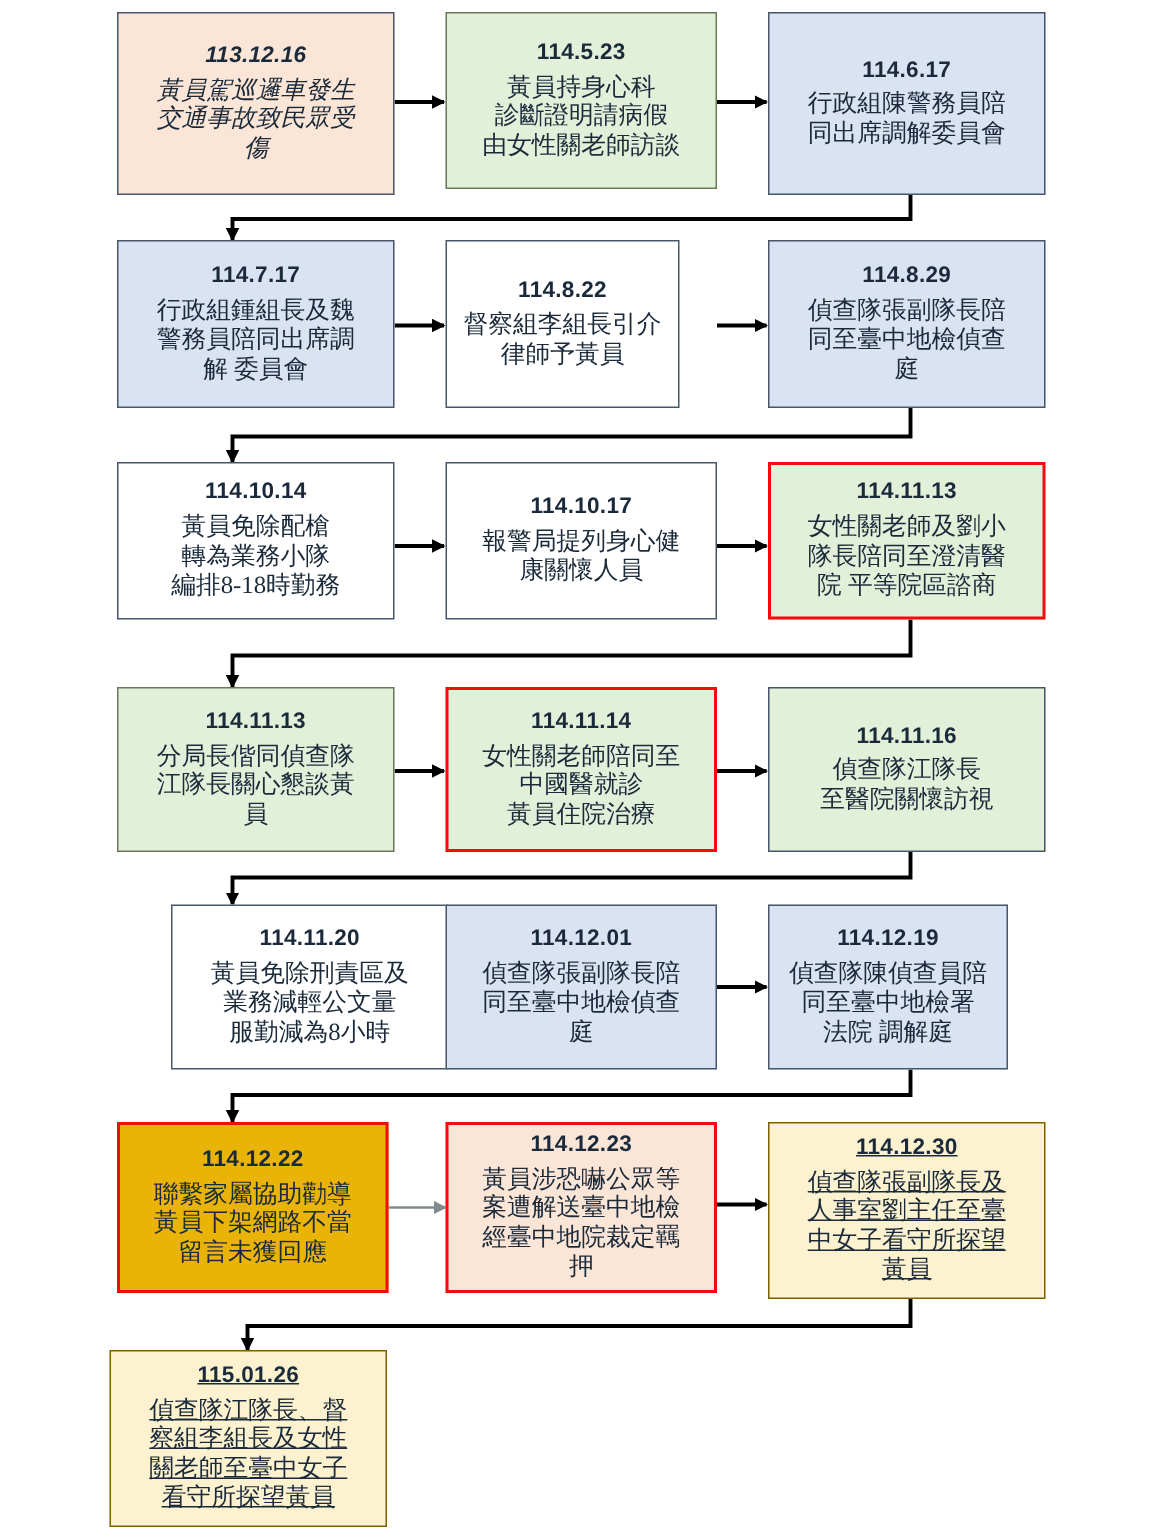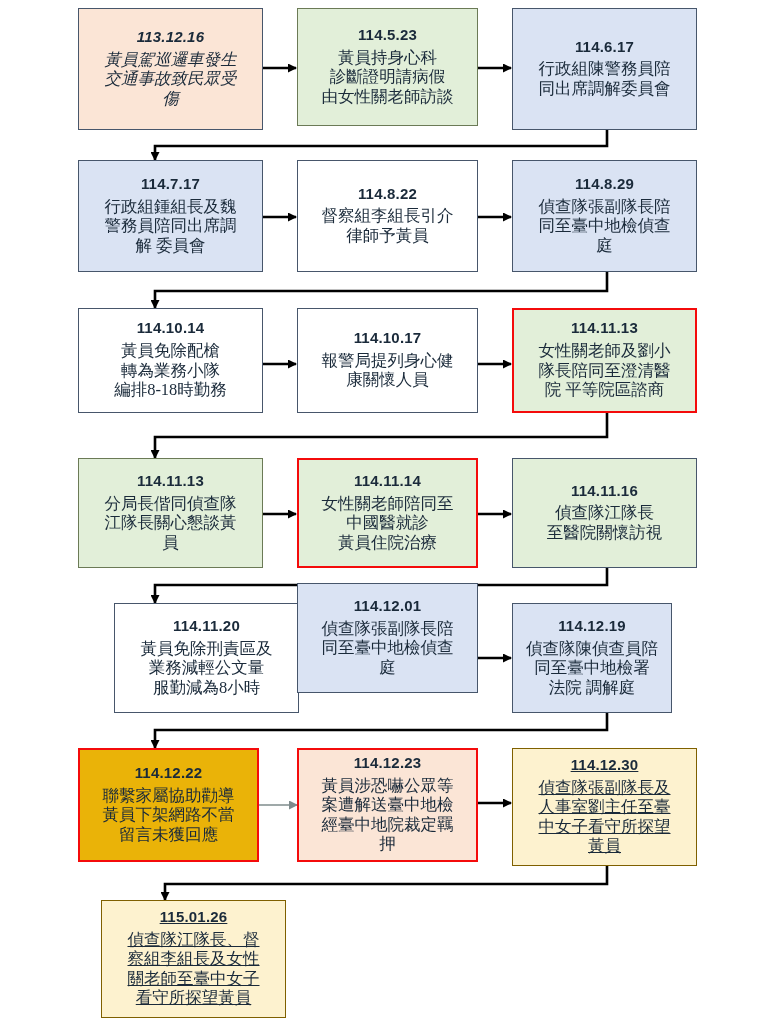--- a/index.html
+++ b/index.html
@@ -133,21 +133,21 @@
 同出席調解委員會</div>
 </div>
 
 <div class="node fill-blue bd-dark" style="left:78px;  top:160px; width:185px; height:112px;">
   <div class="date">114.7.17</div>
   <div class="body">行政組鍾組長及魏
 警務員陪同出席調
 解  委員會</div>
 </div>
 
-<div class="node fill-white bd-dark" style="left:297px; top:160px; width:181px; height:112px;">
+<div class="node fill-white bd-dark" style="left:297px; top:160px; width:156px; height:112px;">
   <div class="date">114.8.22</div>
   <div class="body">督察組李組長引介
 律師予黃員</div>
 </div>
 
 <div class="node fill-blue bd-dark" style="left:512px; top:160px; width:185px; height:112px;">
   <div class="date">114.8.29</div>
   <div class="body">偵查隊張副隊長陪
 同至臺中地檢偵查
 庭</div>
@@ -193,21 +193,21 @@
 至醫院關懷訪視</div>
 </div>
 
 <div class="node fill-white bd-dark" style="left:78px;  top:603px; width:185px; height:110px;margin-left:36px;">
   <div class="date">114.11.20</div>
   <div class="body">黃員免除刑責區及
 業務減輕公文量
 服勤減為8小時</div>
 </div>
 
-<div class="node fill-blue bd-dark" style="left:297px; top:583px; width:181px; height:110px;">
+<div class="node fill-blue bd-dark" style="left:297px; top:603px; width:181px; height:110px;">
   <div class="date">114.12.01</div>
   <div class="body">偵查隊張副隊長陪
 同至臺中地檢偵查
 庭</div>
 </div>
 
 <div class="node fill-blue bd-dark" style="left:512px; top:603px; width:160px; height:110px;">
   <div class="date">114.12.19</div>
   <div class="body">偵查隊陳偵查員陪
 同至臺中地檢署
@@ -230,19 +230,19 @@
 </div>
 
 <div class="node fill-cream bd-gold" style="left:512px; top:748px; width:185px; height:118px;">
   <div class="date">114.12.30</div>
   <div class="body">偵查隊張副隊長及
 人事室劉主任至臺
 中女子看守所探望
 黃員</div>
 </div>
 
-<div class="node fill-cream bd-gold" style="left:73px;  top:900px; width:185px; height:118px;margin-left:28px;">
+<div class="node fill-cream bd-gold" style="left:73px;  top:900px; width:185px; height:118px;">
   <div class="date">115.01.26</div>
   <div class="body">偵查隊江隊長、督
 察組李組長及女性
 關老師至臺中女子
 看守所探望黃員</div>
 </div>
 
 </body></html>

